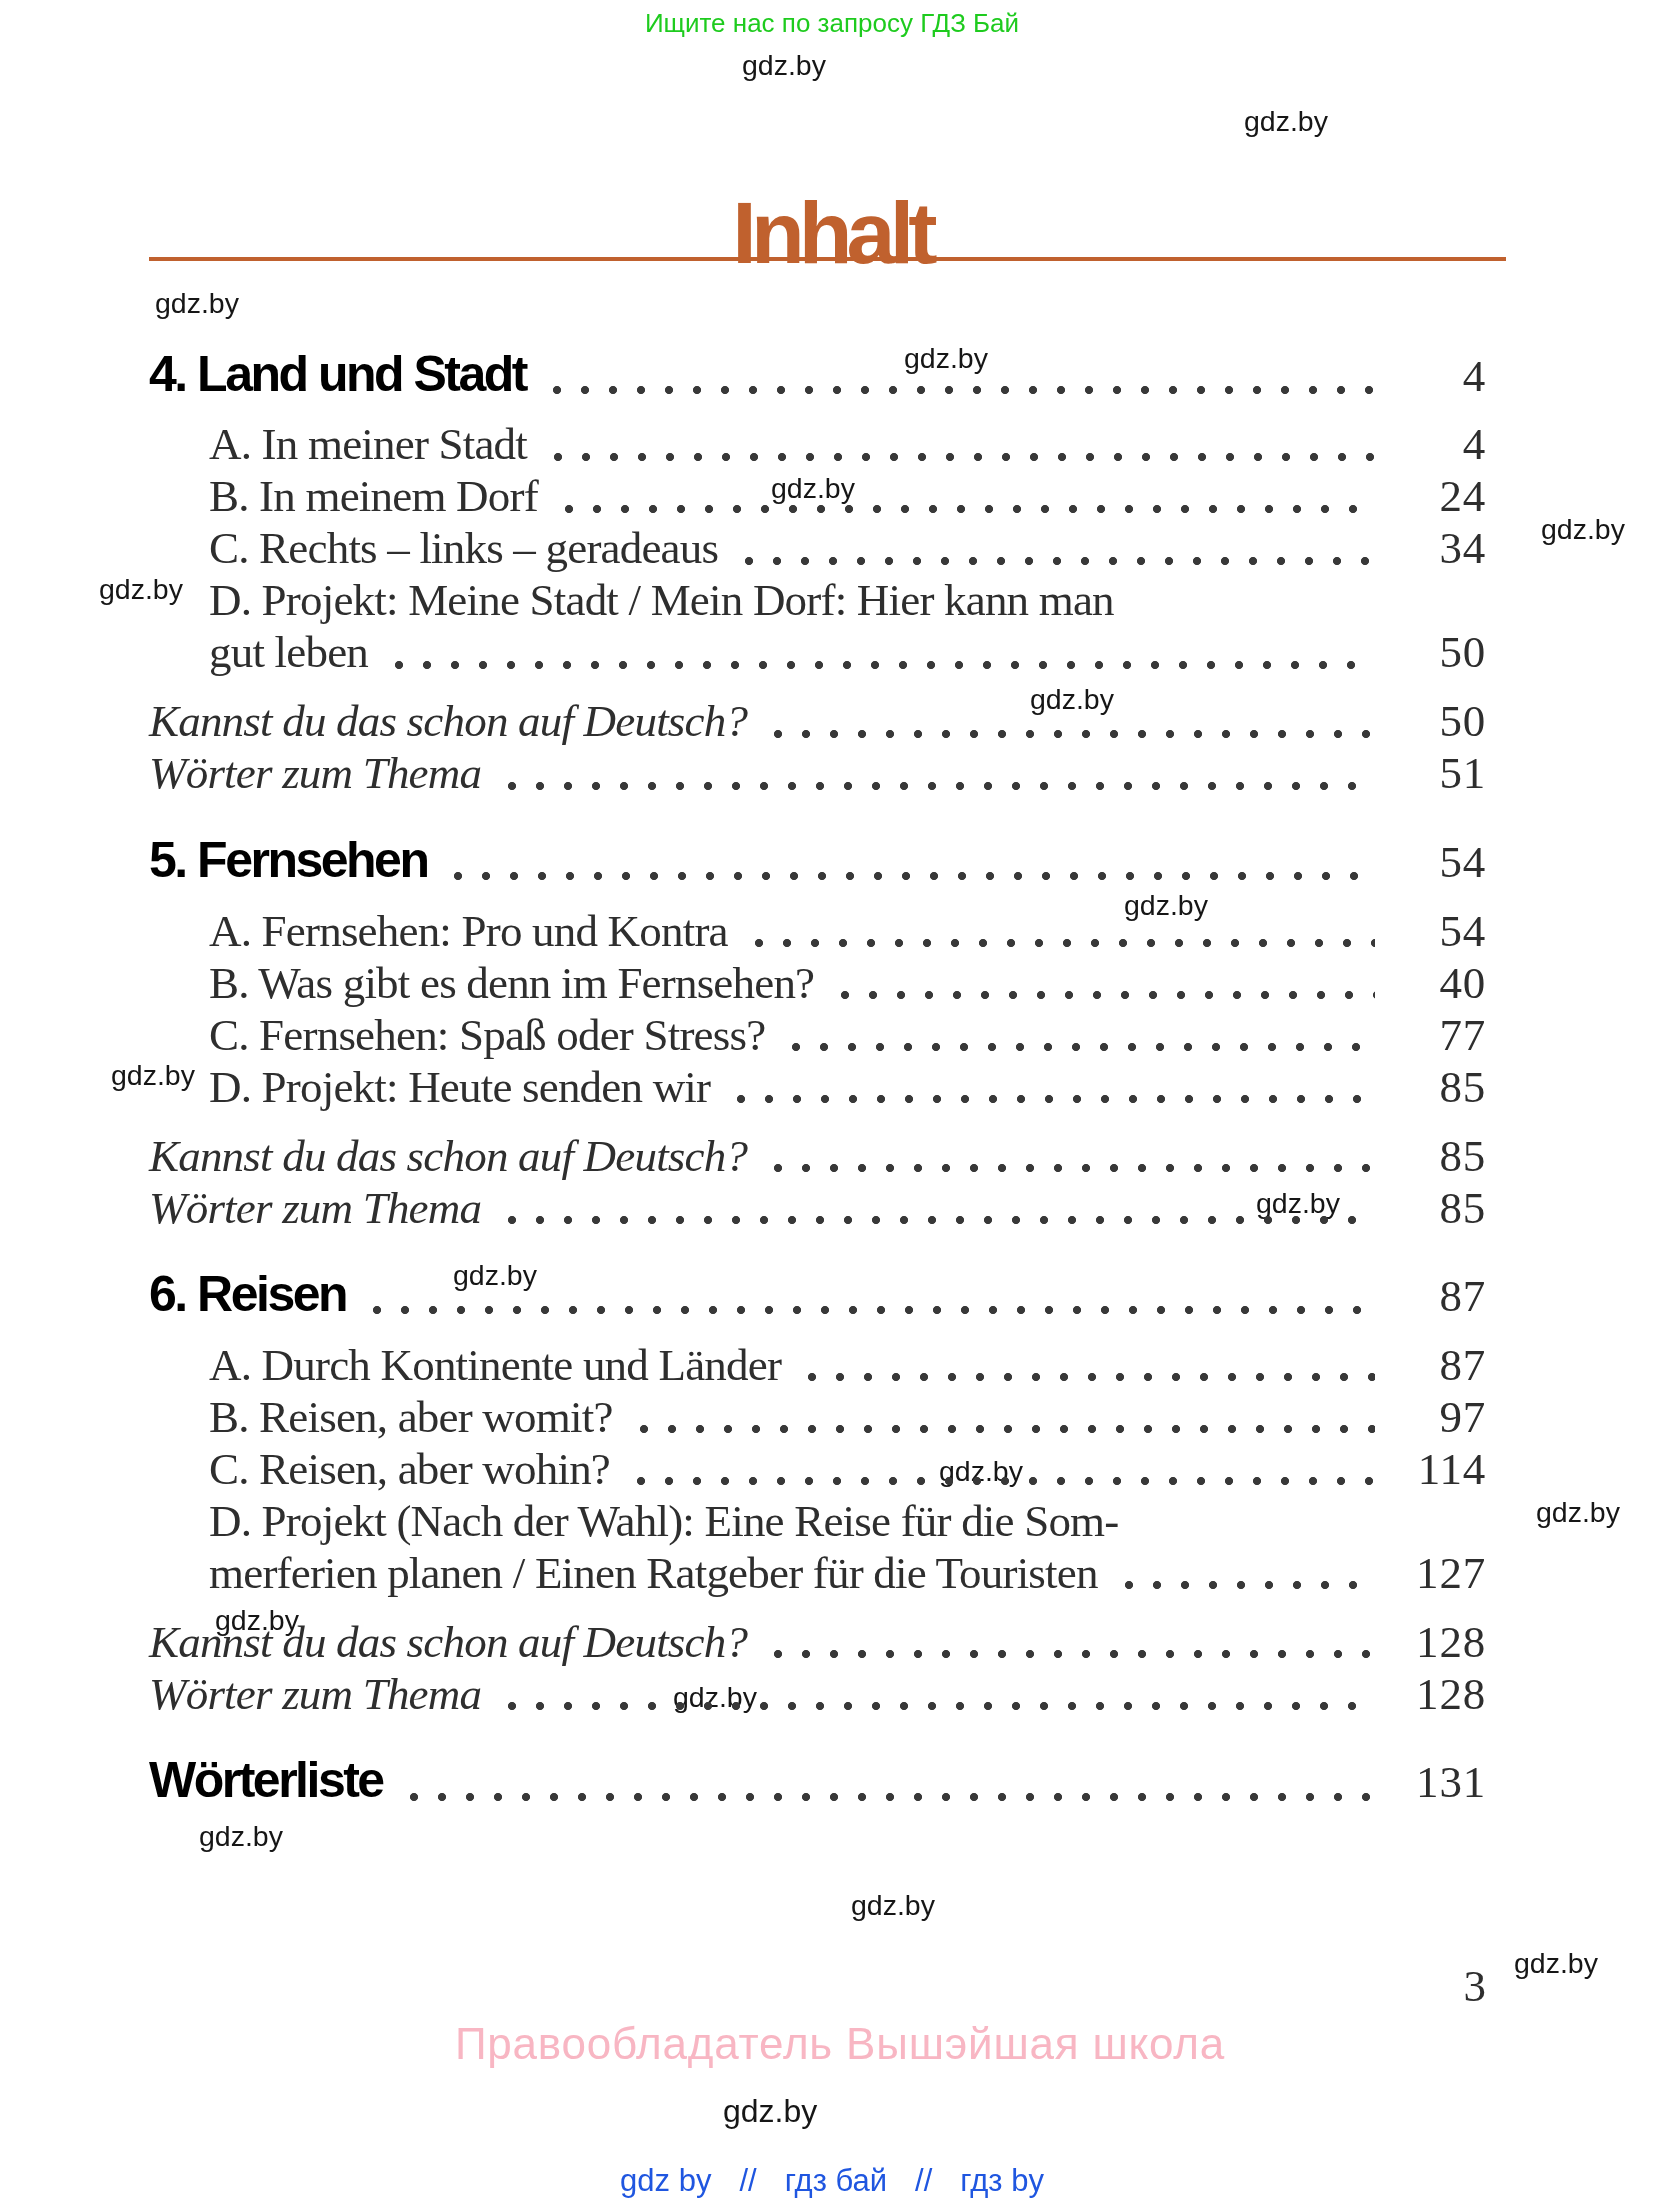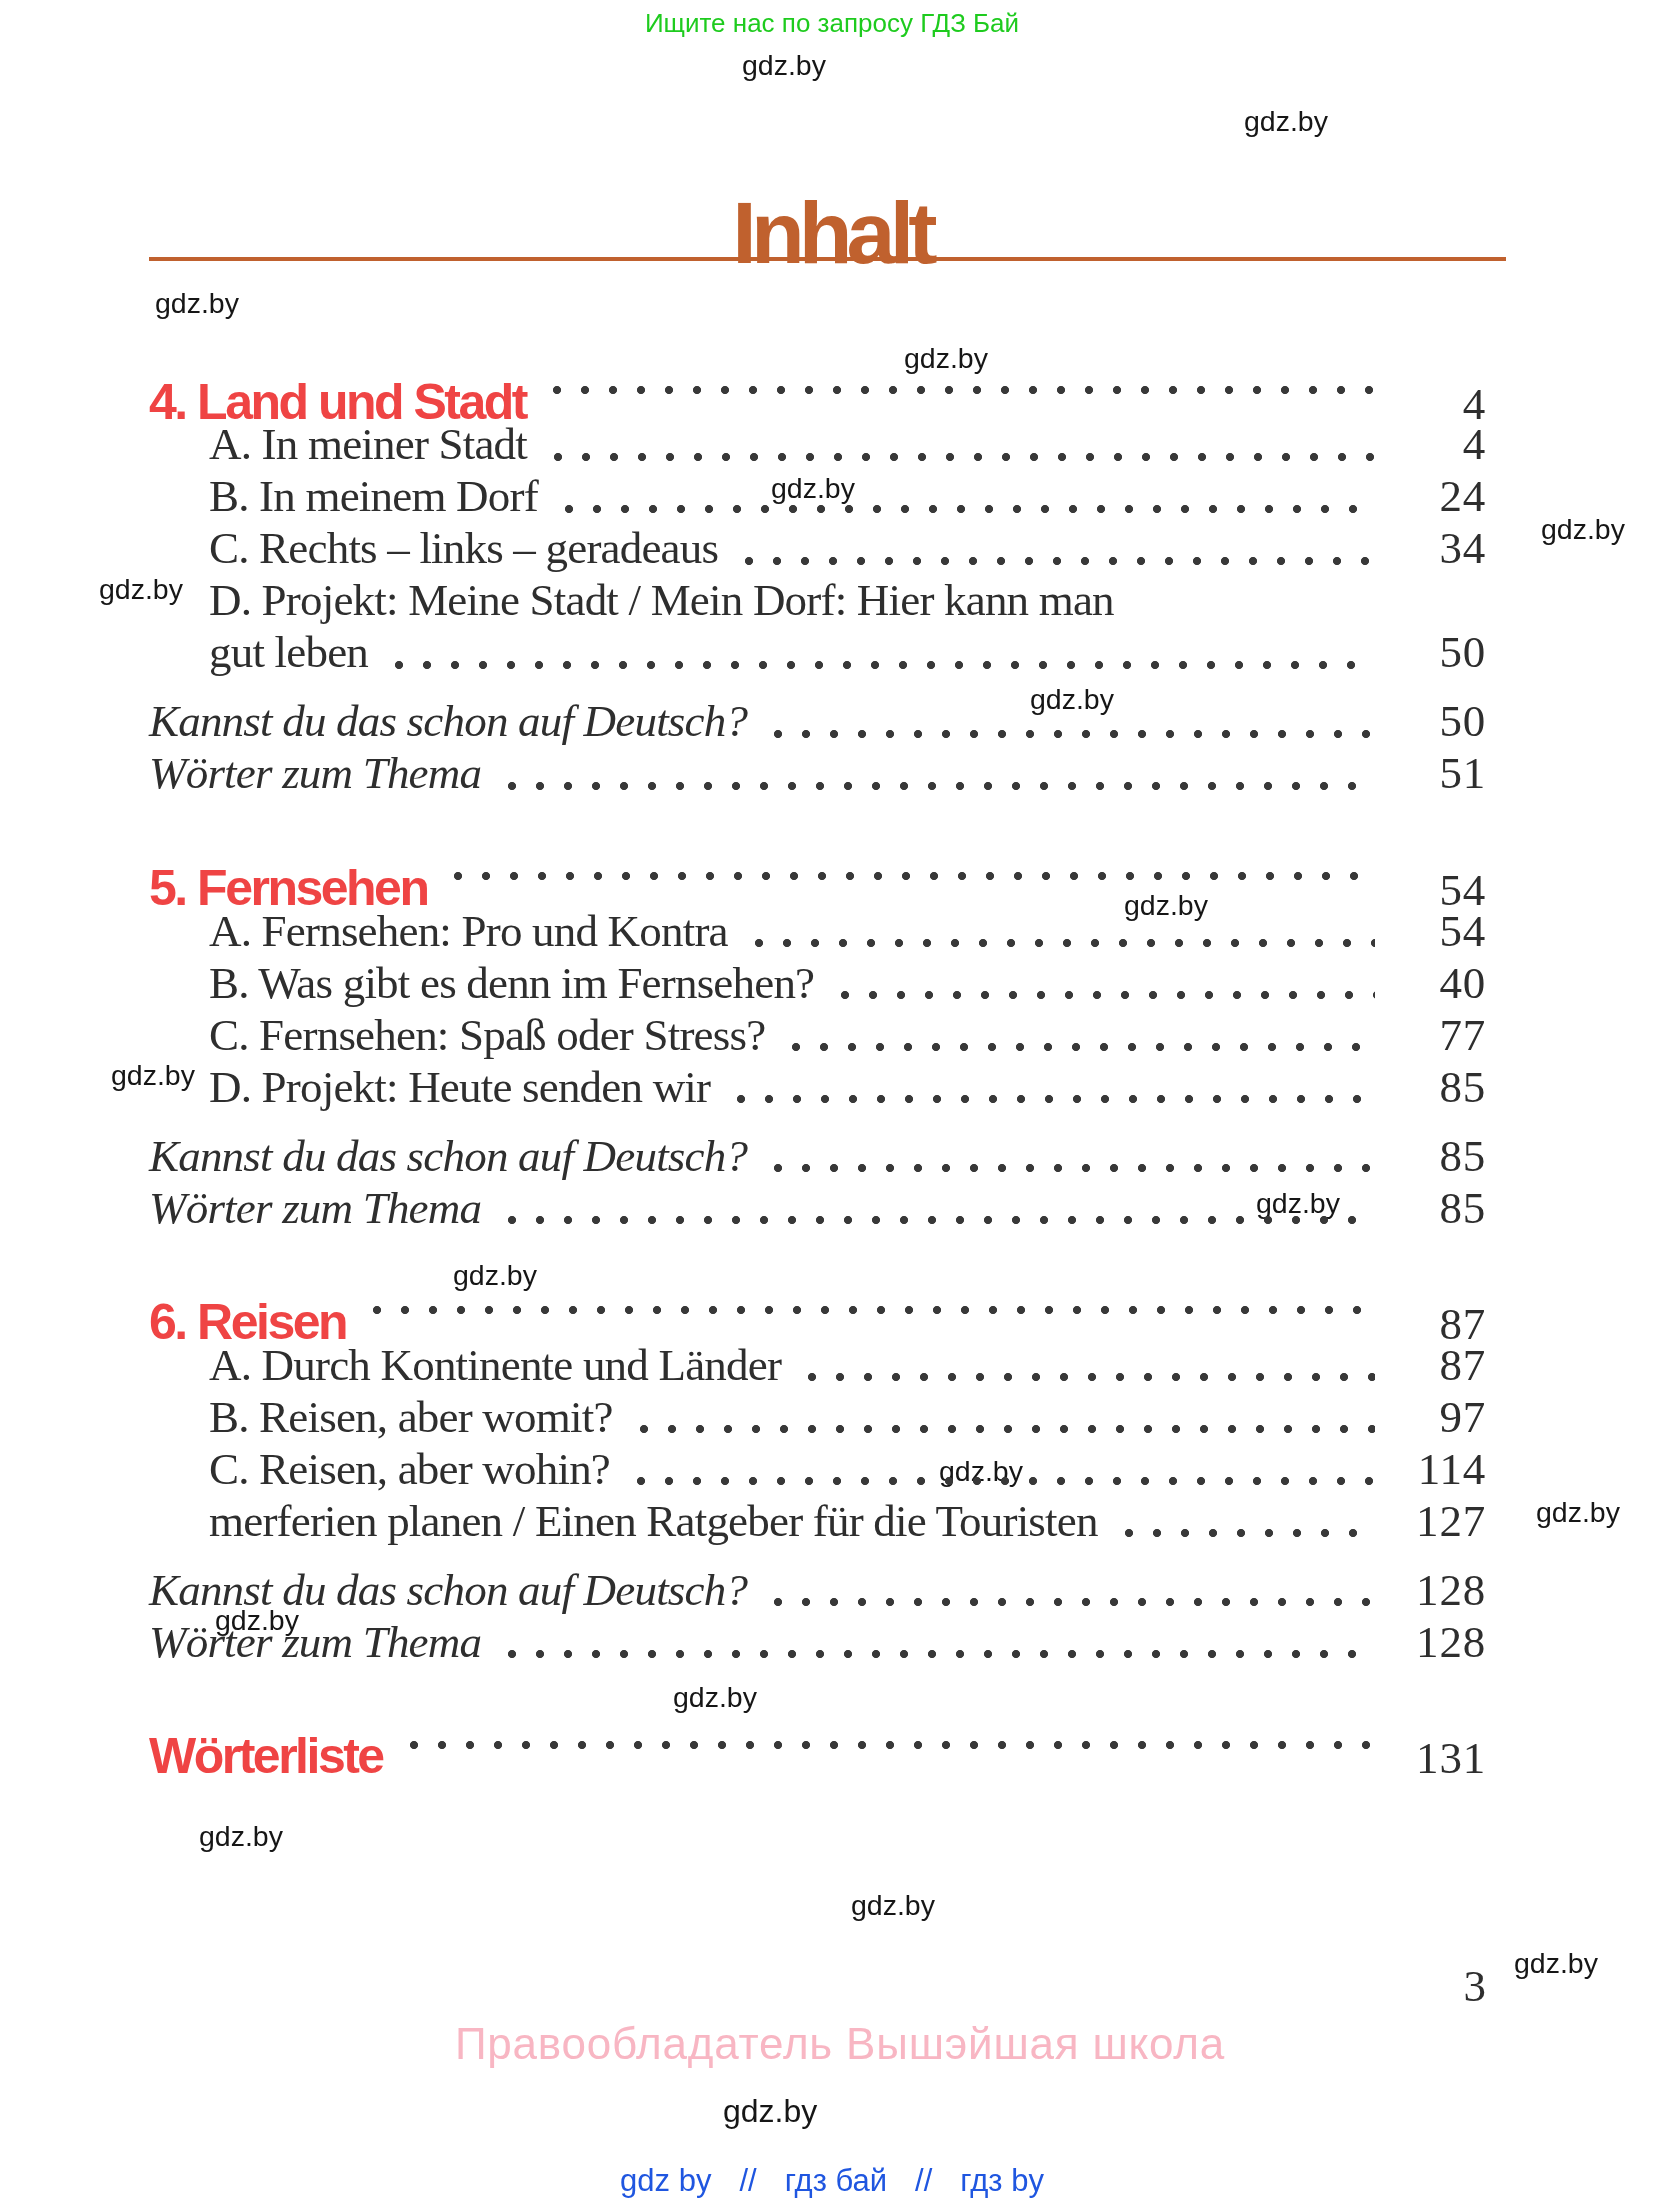--- a/index.html
+++ b/index.html
@@ -19,21 +19,21 @@
   }
   .title{
     position:absolute;left:0;top:189px;width:100%;text-align:center;margin:0;
     font-size:88px;line-height:88px;font-weight:bold;letter-spacing:-5.9px;color:#c0612e;
   }
   .toc{position:absolute;left:149px;top:335px;width:1337px;}
   .row{display:flex;align-items:baseline;}
   .row .label{white-space:nowrap;}
   .row.heading{margin-top:28.5px;height:65px;line-height:65px;}
   .toc .row:first-child{margin-top:6.7px;}
-  .row.heading .label{font-size:50px;font-weight:bold;letter-spacing:-2.5px;color:#ef4444;margin-top:28px;}
+  .row.heading .label{font-size:50px;font-weight:bold;letter-spacing:-2.5px;color:#000000;}
   .row.item,.row.italic{height:52px;line-height:52px;font-family:"Liberation Serif",serif;color:#2e2e2e;}
   .row.item .label,.row.italic .label{font-size:45px;letter-spacing:-0.8px;}
   .row.italic .label{font-style:italic;}
   .row.indent{padding-left:60px;}
   .row.first-item{margin-top:11.7px;}
   .row.italic-first{margin-top:17px;}
   .dots{
     flex:1 1 auto;align-self:flex-end;height:10px;margin:0 11.7px 8.4px 17px;
     background-image:radial-gradient(circle,#383838 3.7px,transparent 4.4px);
     background-size:28px 10px;background-repeat:repeat-x;background-position:0 50%;
@@ -179,20 +179,23 @@
       <span class="label">B. Reisen, aber womit?</span>
       <span class="dots"></span>
       <span class="page">97</span>
     </div>
     <div class="row item indent">
       <span class="label">C. Reisen, aber wohin?</span>
       <span class="dots"></span>
       <span class="page">114</span>
     </div>
     <div class="row item indent">
+      <span class="label">D. Projekt (Nach der Wahl): Eine Reise für die Som-</span>
+    </div>
+    <div class="row item indent">
       <span class="label">merferien planen / Einen Ratgeber für die Touristen</span>
       <span class="dots"></span>
       <span class="page">127</span>
     </div>
     <div class="row italic italic-first">
       <span class="label">Kannst du das schon auf Deutsch?</span>
       <span class="dots"></span>
       <span class="page">128</span>
     </div>
     <div class="row italic">

